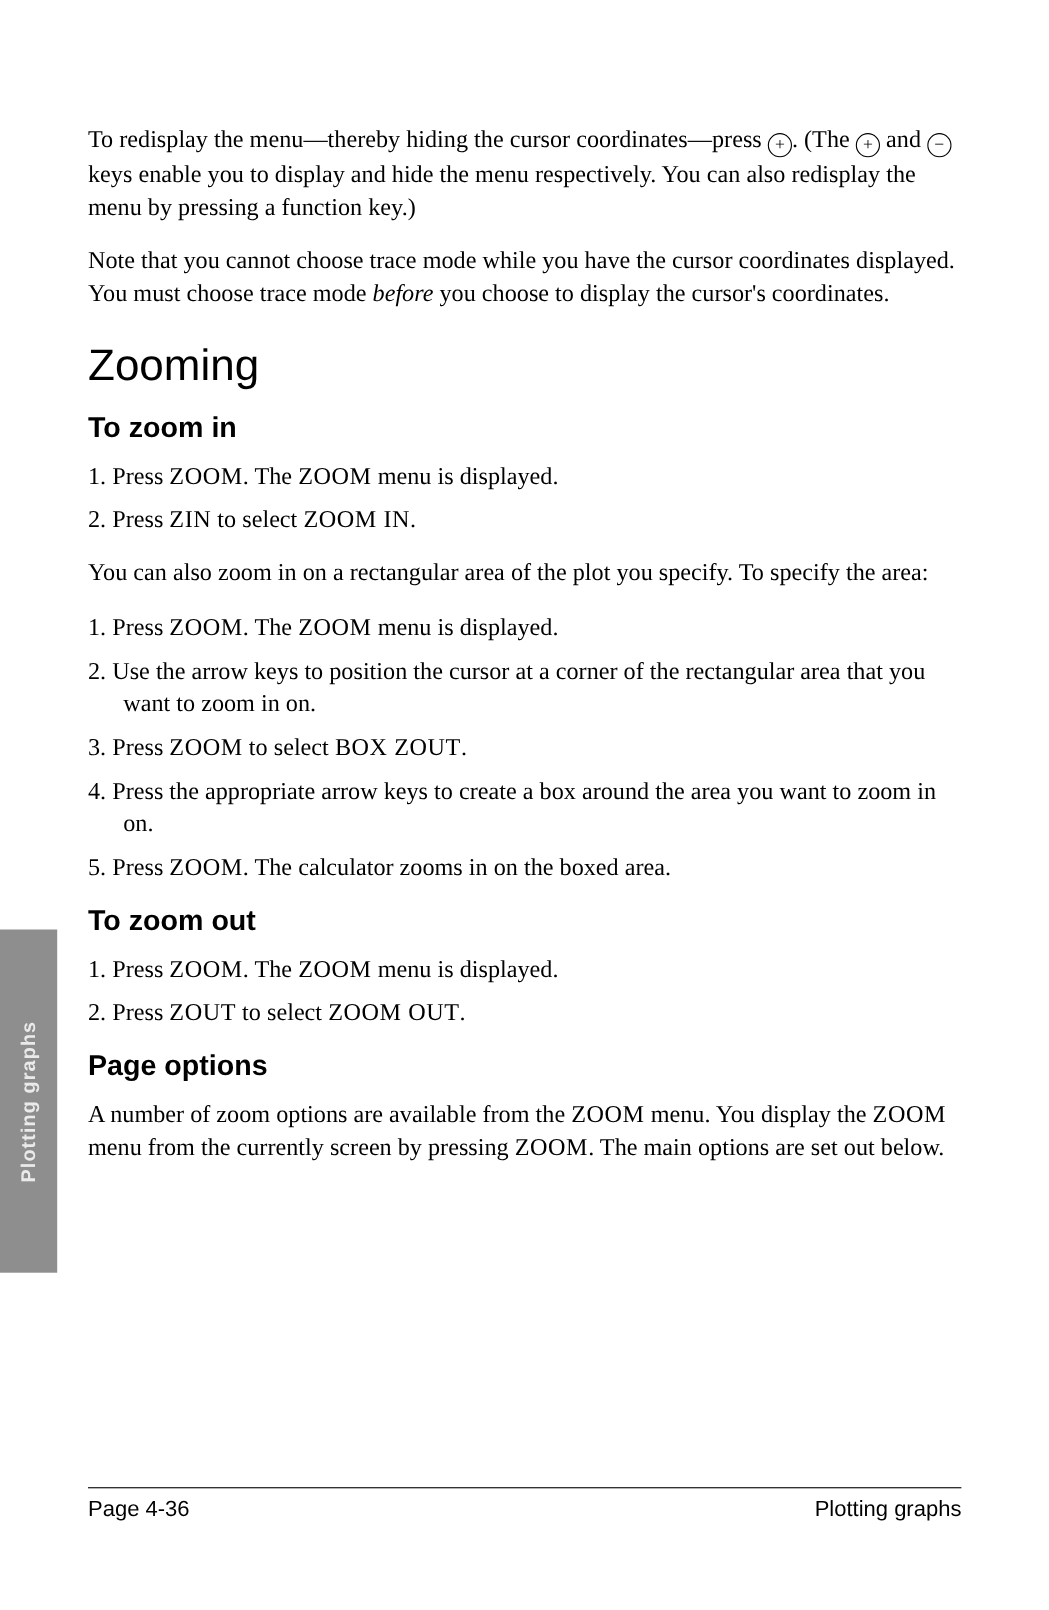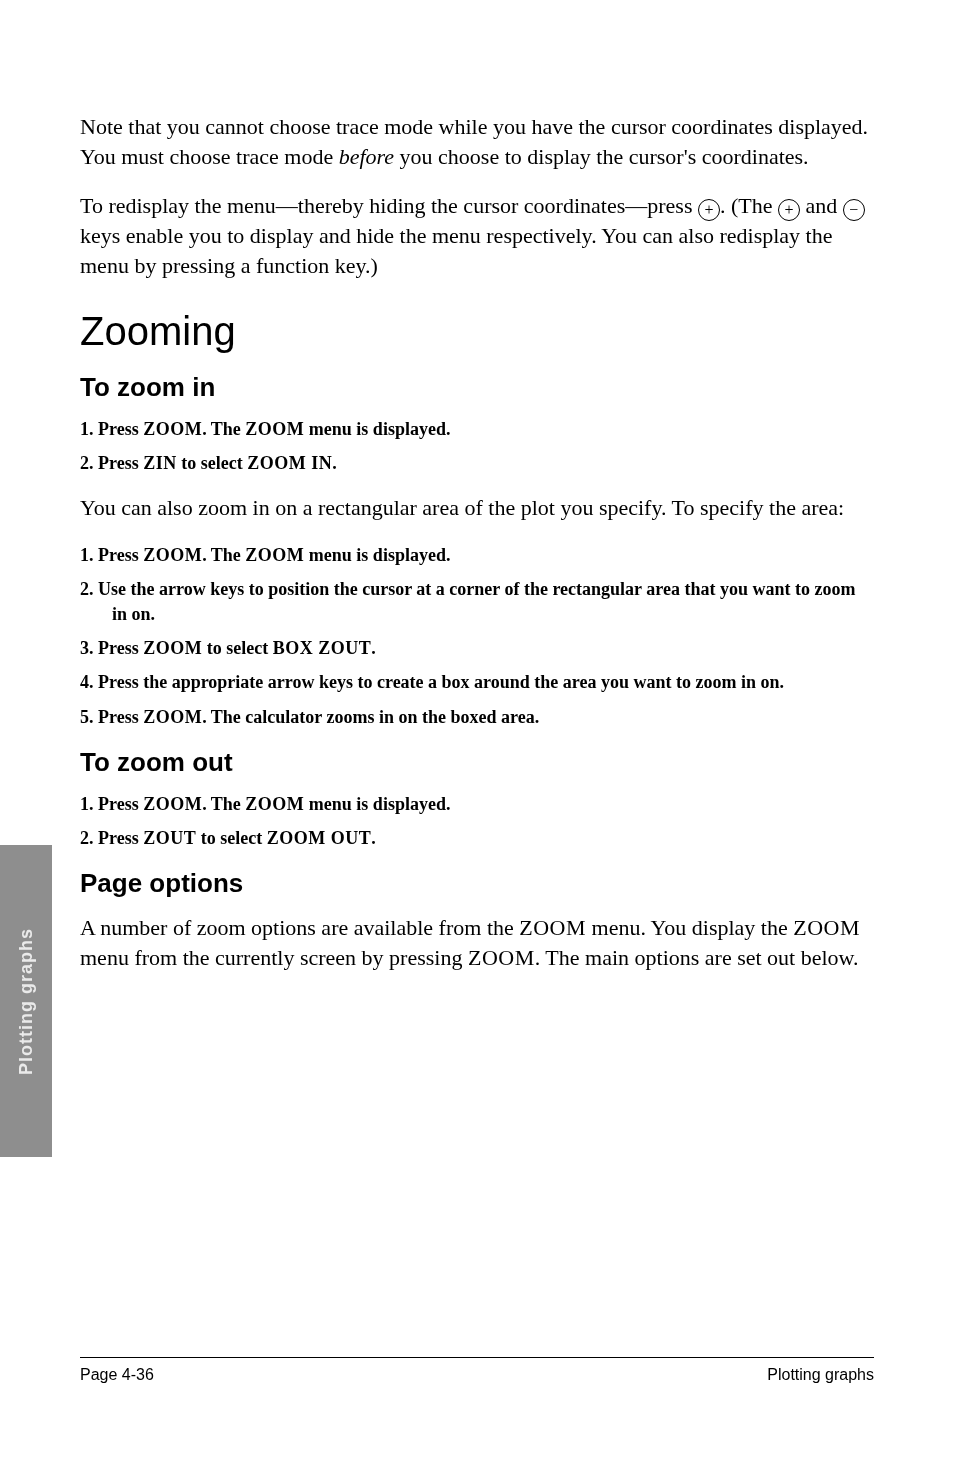--- a/index.html
+++ b/index.html
@@ -32,26 +32,25 @@
     margin-top: 12px;
     margin-bottom: 14px;
   }
   ol {
     list-style: none;
     counter-reset: item;
     padding-left: 0;
     margin-bottom: 18px;
   }
   ol li {
-    font-size: 18px;
+    font-size: 22px;
     line-height: 1.35;
     padding-left: 32px;
     text-indent: -32px;
     margin-bottom: 10px;
-    font-weight: bold;
   }
   ol li::before {
     counter-increment: item;
     content: counter(item) ".  ";
     display: inline;
   }
   .sc { font-variant: small-caps; letter-spacing: 0.5px; }
   .ital { font-style: italic; }
   .b { font-weight: 700; }
   .keycircle {
@@ -87,38 +86,38 @@
   .footer {
     position: absolute;
     bottom: 80px;
     left: 80px;
     right: 80px;
     border-top: 1px solid #000;
     padding-top: 8px;
     display: flex;
     justify-content: space-between;
     font-family: Arial, Helvetica, sans-serif;
-    font-size: 16px;
+    font-size: 20px;
   }
 </style>
 </head>
 <body>
 
 <div class="sidetab">
   <span>Plotting graphs</span>
 </div>
 
 <div class="page">
 
   <p class="para">
-    <span>Note that you cannot choose trace mode while you have the cursor coordinates displayed. You must choose trace mode </span><span class="ital">before</span><span> you choose to display the cursor's coordinates.</span>
+    <span>To redisplay the menu—thereby hiding the cursor coordinates—press </span><span class="keycircle">+</span><span>. (The </span><span class="keycircle">+</span><span> and </span><span class="keycircle">−</span><span> keys enable you to display and hide the menu respectively. You can also redisplay the menu by pressing a function key.)</span>
   </p>
 
   <p class="para">
-    <span>To redisplay the menu—thereby hiding the cursor coordinates—press </span><span class="keycircle">+</span><span>. (The </span><span class="keycircle">+</span><span> and </span><span class="keycircle">−</span><span> keys enable you to display and hide the menu respectively. You can also redisplay the menu by pressing a function key.)</span>
+    <span>Note that you cannot choose trace mode while you have the cursor coordinates displayed. You must choose trace mode </span><span class="ital">before</span><span> you choose to display the cursor's coordinates.</span>
   </p>
 
   <h1 class="h1">Zooming</h1>
 
 
   <h2 class="h2">To zoom in</h2>
 
   <ol>
     <li><span>Press </span><span class="sc">ZOOM</span><span>. The </span><span class="sc">ZOOM</span><span> menu is displayed.</span></li>
     <li><span>Press </span><span class="sc">ZIN</span><span> to select </span><span class="sc">ZOOM IN</span><span>.</span></li>

